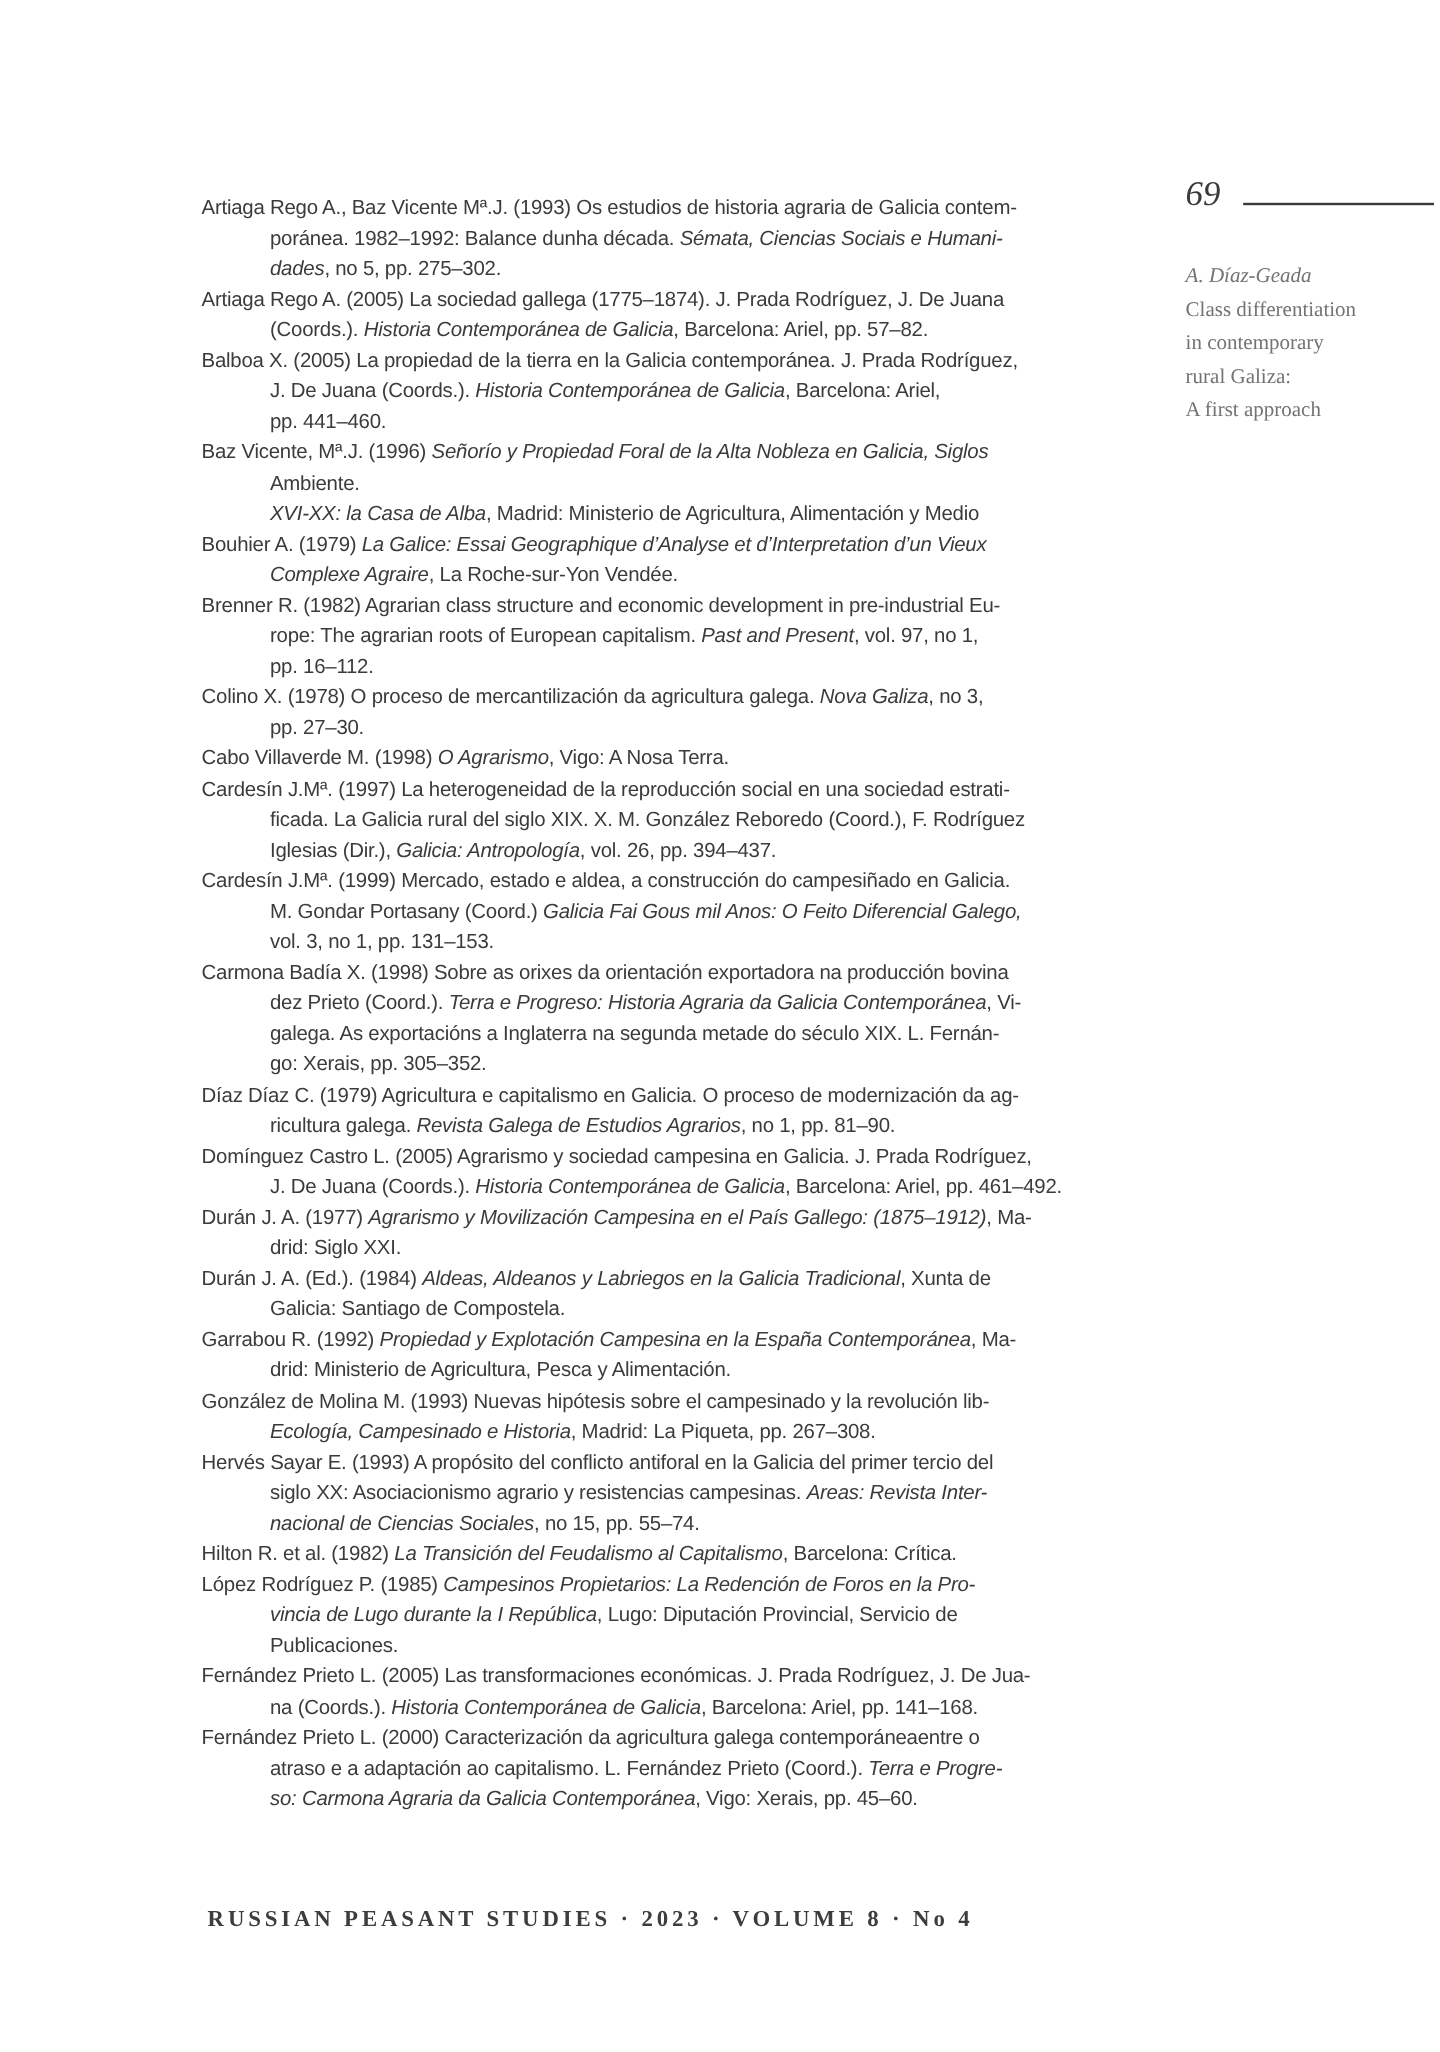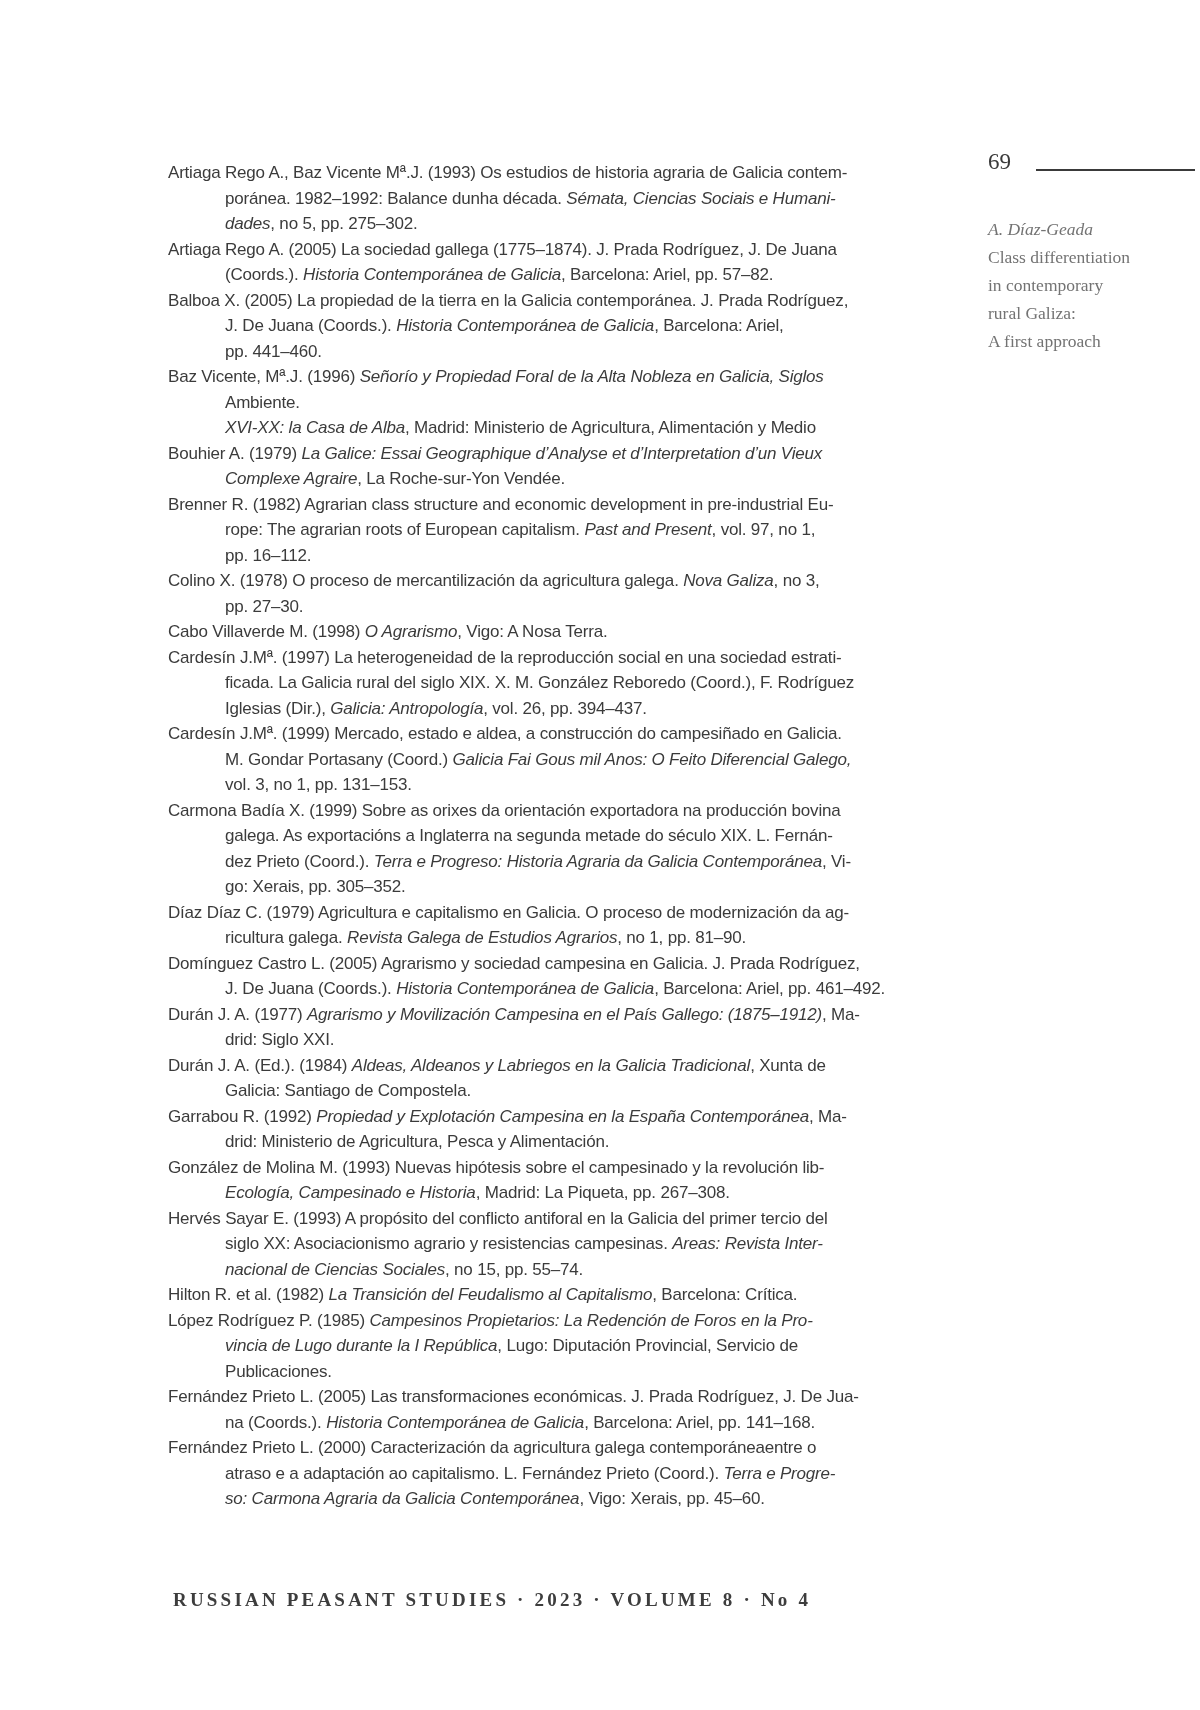--- a/index.html
+++ b/index.html
@@ -35,21 +35,22 @@
   }
   .it {
     font-style: italic;
   }
   
   .pagenum {
     position: absolute;
     left: 988px;
     top: 112px;
     font-family: "Liberation Serif", serif;
-    font-size: 23px;
+    font-style: italic;
+    font-size: 29px;
     line-height: 34px;
     color: #3a3a3a;
   }
   .header-rule {
     position: absolute;
     left: 1036px;
     top: 136px;
     width: 159px;
     height: 2px;
     background: #3a3a3a;
@@ -126,23 +127,23 @@
         <div class="ref-line"><span>Cardesín J.Mª. (1997) La heterogeneidad de la reproducción social en una sociedad estrati-</span></div>
         <div class="ref-line cont"><span>ficada. La Galicia rural del siglo XIX. X. M. González Reboredo (Coord.), F. Rodríguez</span></div>
         <div class="ref-line cont"><span>Iglesias (Dir.), </span><span class="it">Galicia: Antropología</span><span>, vol. 26, pp. 394–437.</span></div>
       </div>
       <div class="ref">
         <div class="ref-line"><span>Cardesín J.Mª. (1999) Mercado, estado e aldea, a construcción do campesiñado en Galicia.</span></div>
         <div class="ref-line cont"><span>M. Gondar Portasany (Coord.) </span><span class="it">Galicia Fai Gous mil Anos: O Feito Diferencial Galego,</span></div>
         <div class="ref-line cont"><span>vol. 3, no 1, pp. 131–153.</span></div>
       </div>
       <div class="ref">
-        <div class="ref-line"><span>Carmona Badía X. (1999) Sobre as orixes da orientación exportadora na producción bovina</span></div>
+        <div class="ref-line"><span>Carmona Badía X. (1998) Sobre as orixes da orientación exportadora na producción bovina</span></div>
+        <div class="ref-line cont"><span>dez Prieto (Coord.). </span><span class="it">Terra e Progreso: Historia Agraria da Galicia Contemporánea</span><span>, Vi-</span></div>
         <div class="ref-line cont"><span>galega. As exportacións a Inglaterra na segunda metade do século XIX. L. Fernán-</span></div>
-        <div class="ref-line cont"><span>dez Prieto (Coord.). </span><span class="it">Terra e Progreso: Historia Agraria da Galicia Contemporánea</span><span>, Vi-</span></div>
         <div class="ref-line cont"><span>go: Xerais, pp. 305–352.</span></div>
       </div>
       <div class="ref">
         <div class="ref-line"><span>Díaz Díaz C. (1979) Agricultura e capitalismo en Galicia. O proceso de modernización da ag-</span></div>
         <div class="ref-line cont"><span>ricultura galega. </span><span class="it">Revista Galega de Estudios Agrarios</span><span>, no 1, pp. 81–90.</span></div>
       </div>
       <div class="ref">
         <div class="ref-line"><span>Domínguez Castro L. (2005) Agrarismo y sociedad campesina en Galicia. J. Prada Rodríguez,</span></div>
         <div class="ref-line cont"><span>J. De Juana (Coords.). </span><span class="it">Historia Contemporánea de Galicia</span><span>, Barcelona: Ariel, pp. 461–492.</span></div>
       </div>

